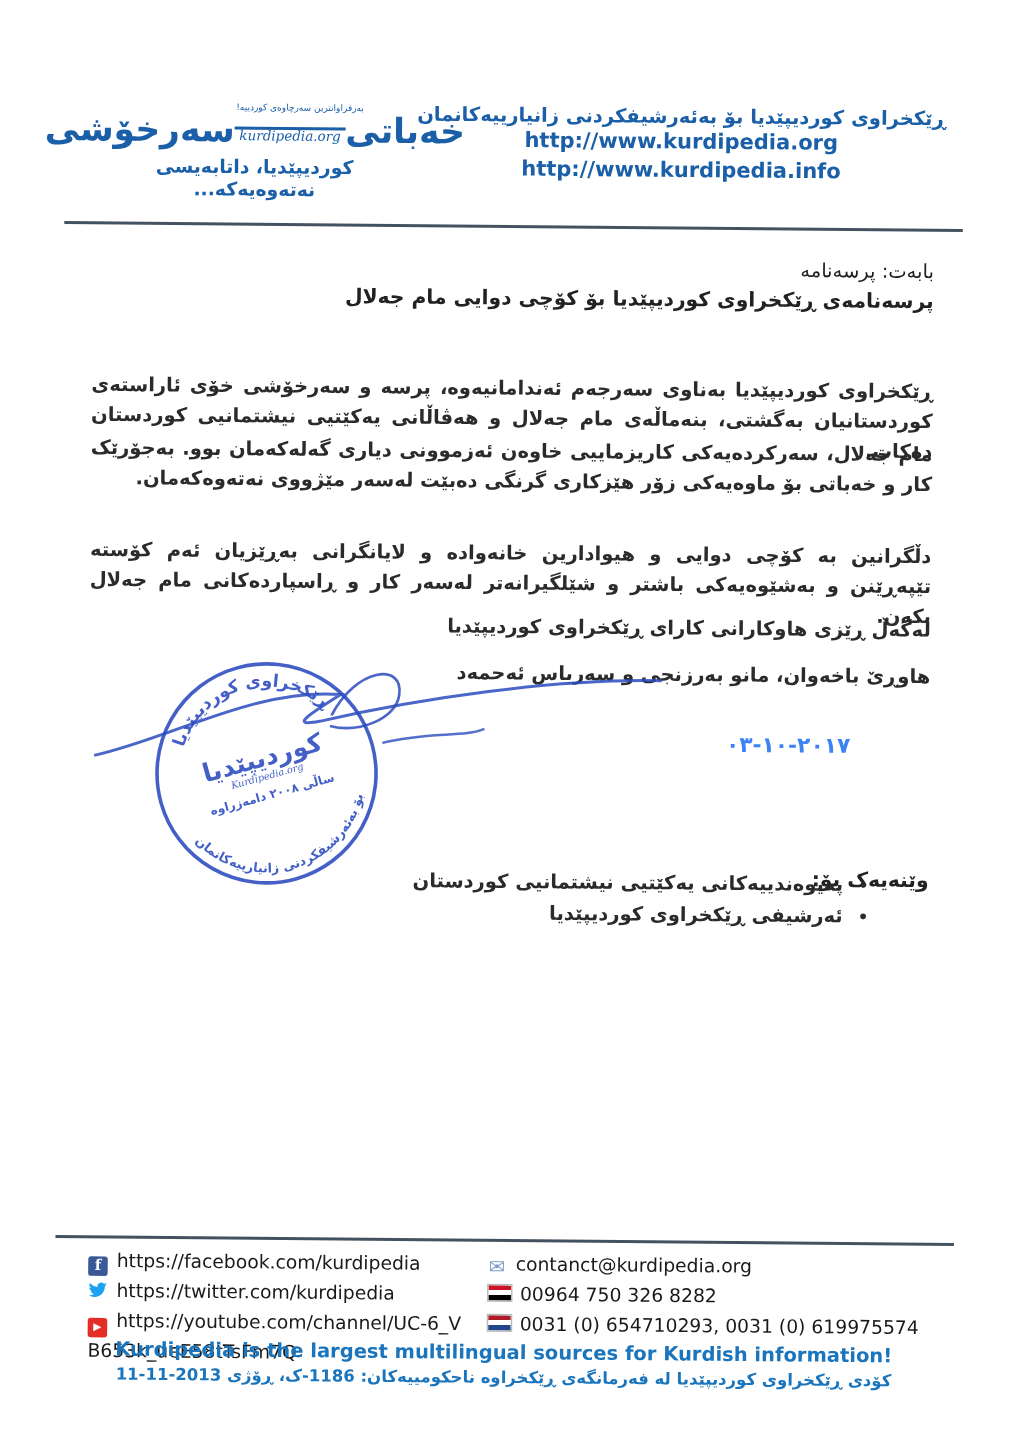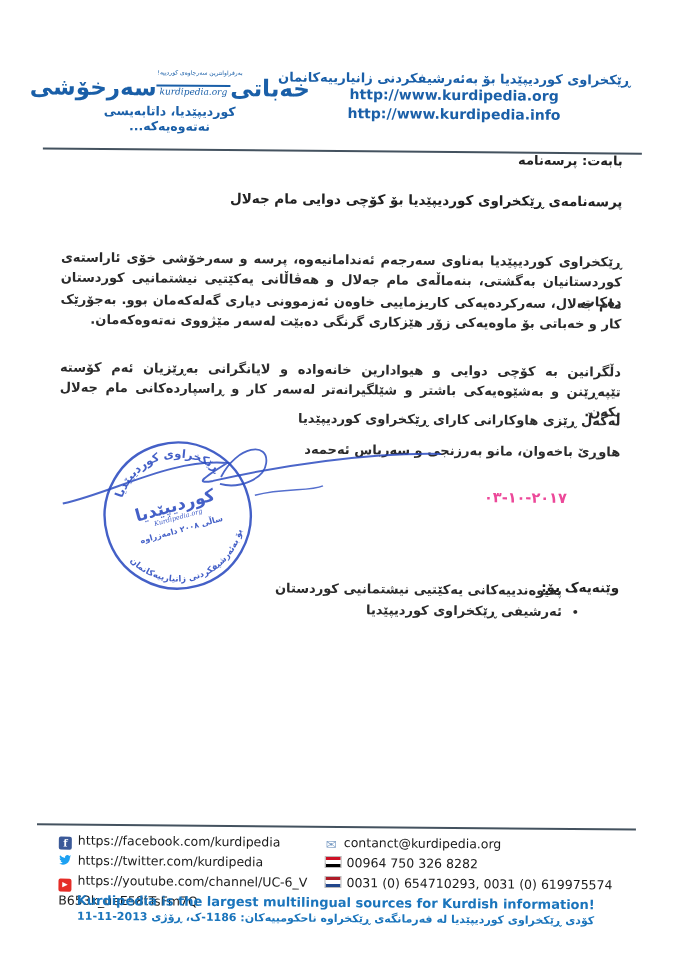--- a/index.html
+++ b/index.html
@@ -16,31 +16,31 @@
   .org-url{font-weight:bold;font-size:14px;direction:ltr;line-height:1.35;}
   .logo-block{width:215px;text-align:center;color:#1a5fa8;}
   .logo-row{direction:rtl;display:flex;justify-content:center;align-items:baseline;line-height:1;}
   .logo-tagline{font-size:6px;color:#1a5fa8;text-align:center;margin-right:-60px;margin-bottom:1px;letter-spacing:-0.2px;}
   .logo-word{font-weight:bold;font-size:23px;}
   .logo-org{font-family:"DejaVu Serif",serif;font-style:italic;font-size:9px;border-top:2px solid #1a5fa8;padding:1px 3px 0 3px;direction:ltr;transform:translateY(-1px);}
   .logo-subtitle{font-weight:bold;font-size:12.5px;margin-top:4px;direction:rtl;}
   .rule{position:absolute;left:40px;right:40px;height:2px;background:#44525f;}
   .rule-top{top:150px;}
   .rule-bottom{top:826px;}
-  .subject{position:absolute;top:151px;right:59px;font-weight:bold;font-size:13px;direction:rtl;}
+  .subject{position:absolute;top:172px;right:59px;font-weight:normal;font-size:13px;direction:rtl;}
   .title{position:absolute;top:191px;right:59px;font-weight:bold;font-size:13.5px;direction:rtl;}
   .para{position:absolute;left:59px;right:59px;direction:rtl;text-align:justify;text-align-last:right;
         font-size:13px;font-weight:bold;line-height:1.55;color:#2b2b2b;letter-spacing:-0.1px;}
   .p1{top:237px;}
   .p2{top:279px;}
   .p3{top:347px;}
   .closing{position:absolute;right:59px;font-weight:bold;font-size:13px;direction:rtl;color:#2b2b2b;}
   .c1{top:411px;}
   .c2{top:442px;}
-  .date{position:absolute;top:488px;right:112px;font-size:14.5px;font-weight:bold;direction:ltr;unicode-bidi:isolate;color:#ec4899;}
+  .date{position:absolute;top:488px;right:112px;font-size:14.5px;font-weight:bold;direction:ltr;unicode-bidi:isolate;color:#3b82f6;}
   .cc-head{position:absolute;top:577px;right:59px;font-weight:bold;font-size:13.5px;direction:rtl;}
   .cc-list{position:absolute;top:578px;right:99px;direction:rtl;font-weight:bold;font-size:13px;color:#2b2b2b;}
   .cc-item{line-height:1.62;}
   .cc-item::before{content:"•";margin-left:10px;font-size:11px;}
 
   
   .stamp-wrap{position:absolute;left:66px;top:430px;width:234px;height:174px;}
   .sig-wrap{position:absolute;left:55px;top:422px;width:400px;height:135px;pointer-events:none;}
 
   

